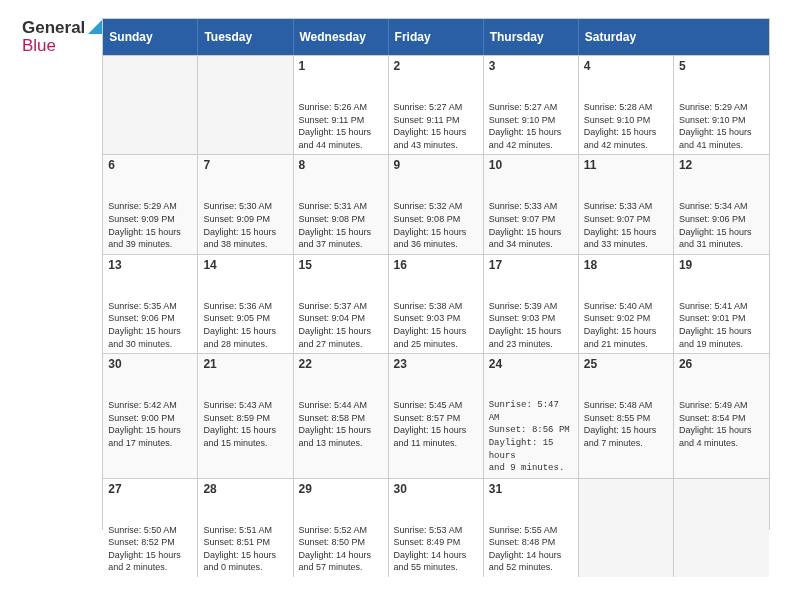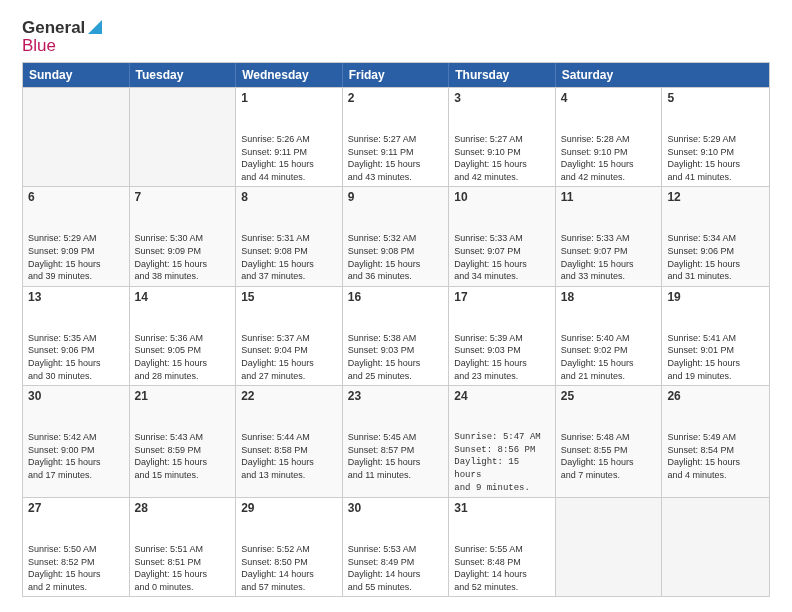--- a/index.html
+++ b/index.html
@@ -8,21 +8,21 @@
       background: #fff;
       width: 792px;
       height: 612px;
       overflow: hidden;
     }
     .page {
       width: 792px;
       height: 540px;
       padding: 18px 22px 10px 22px;
       display: flex;
-      flex-direction: column;
+      flex-direction: row;
     }
     .header {
       display: flex;
       justify-content: space-between;
       align-items: flex-start;
       margin-bottom: 6px;
     }
     .logo {
       display: flex;
       flex-direction: column;
@@ -39,21 +39,21 @@
     }
     .cal-header {
       display: grid;
       grid-template-columns: repeat(7, 1fr);
       background: #2b5fa5;
     }
     .cal-header-cell {
       color: #fff;
       font-size: 12px;
       font-weight: bold;
-      padding: 5px 6px;
+      padding: 11px 6px;
       border-right: 1px solid #4a78b8;
     }
     .cal-header-cell:last-child { border-right: none; }
     .cal-body {
       flex: 1;
       display: flex;
       flex-direction: column;
     }
     .cal-row {
       display: grid;

